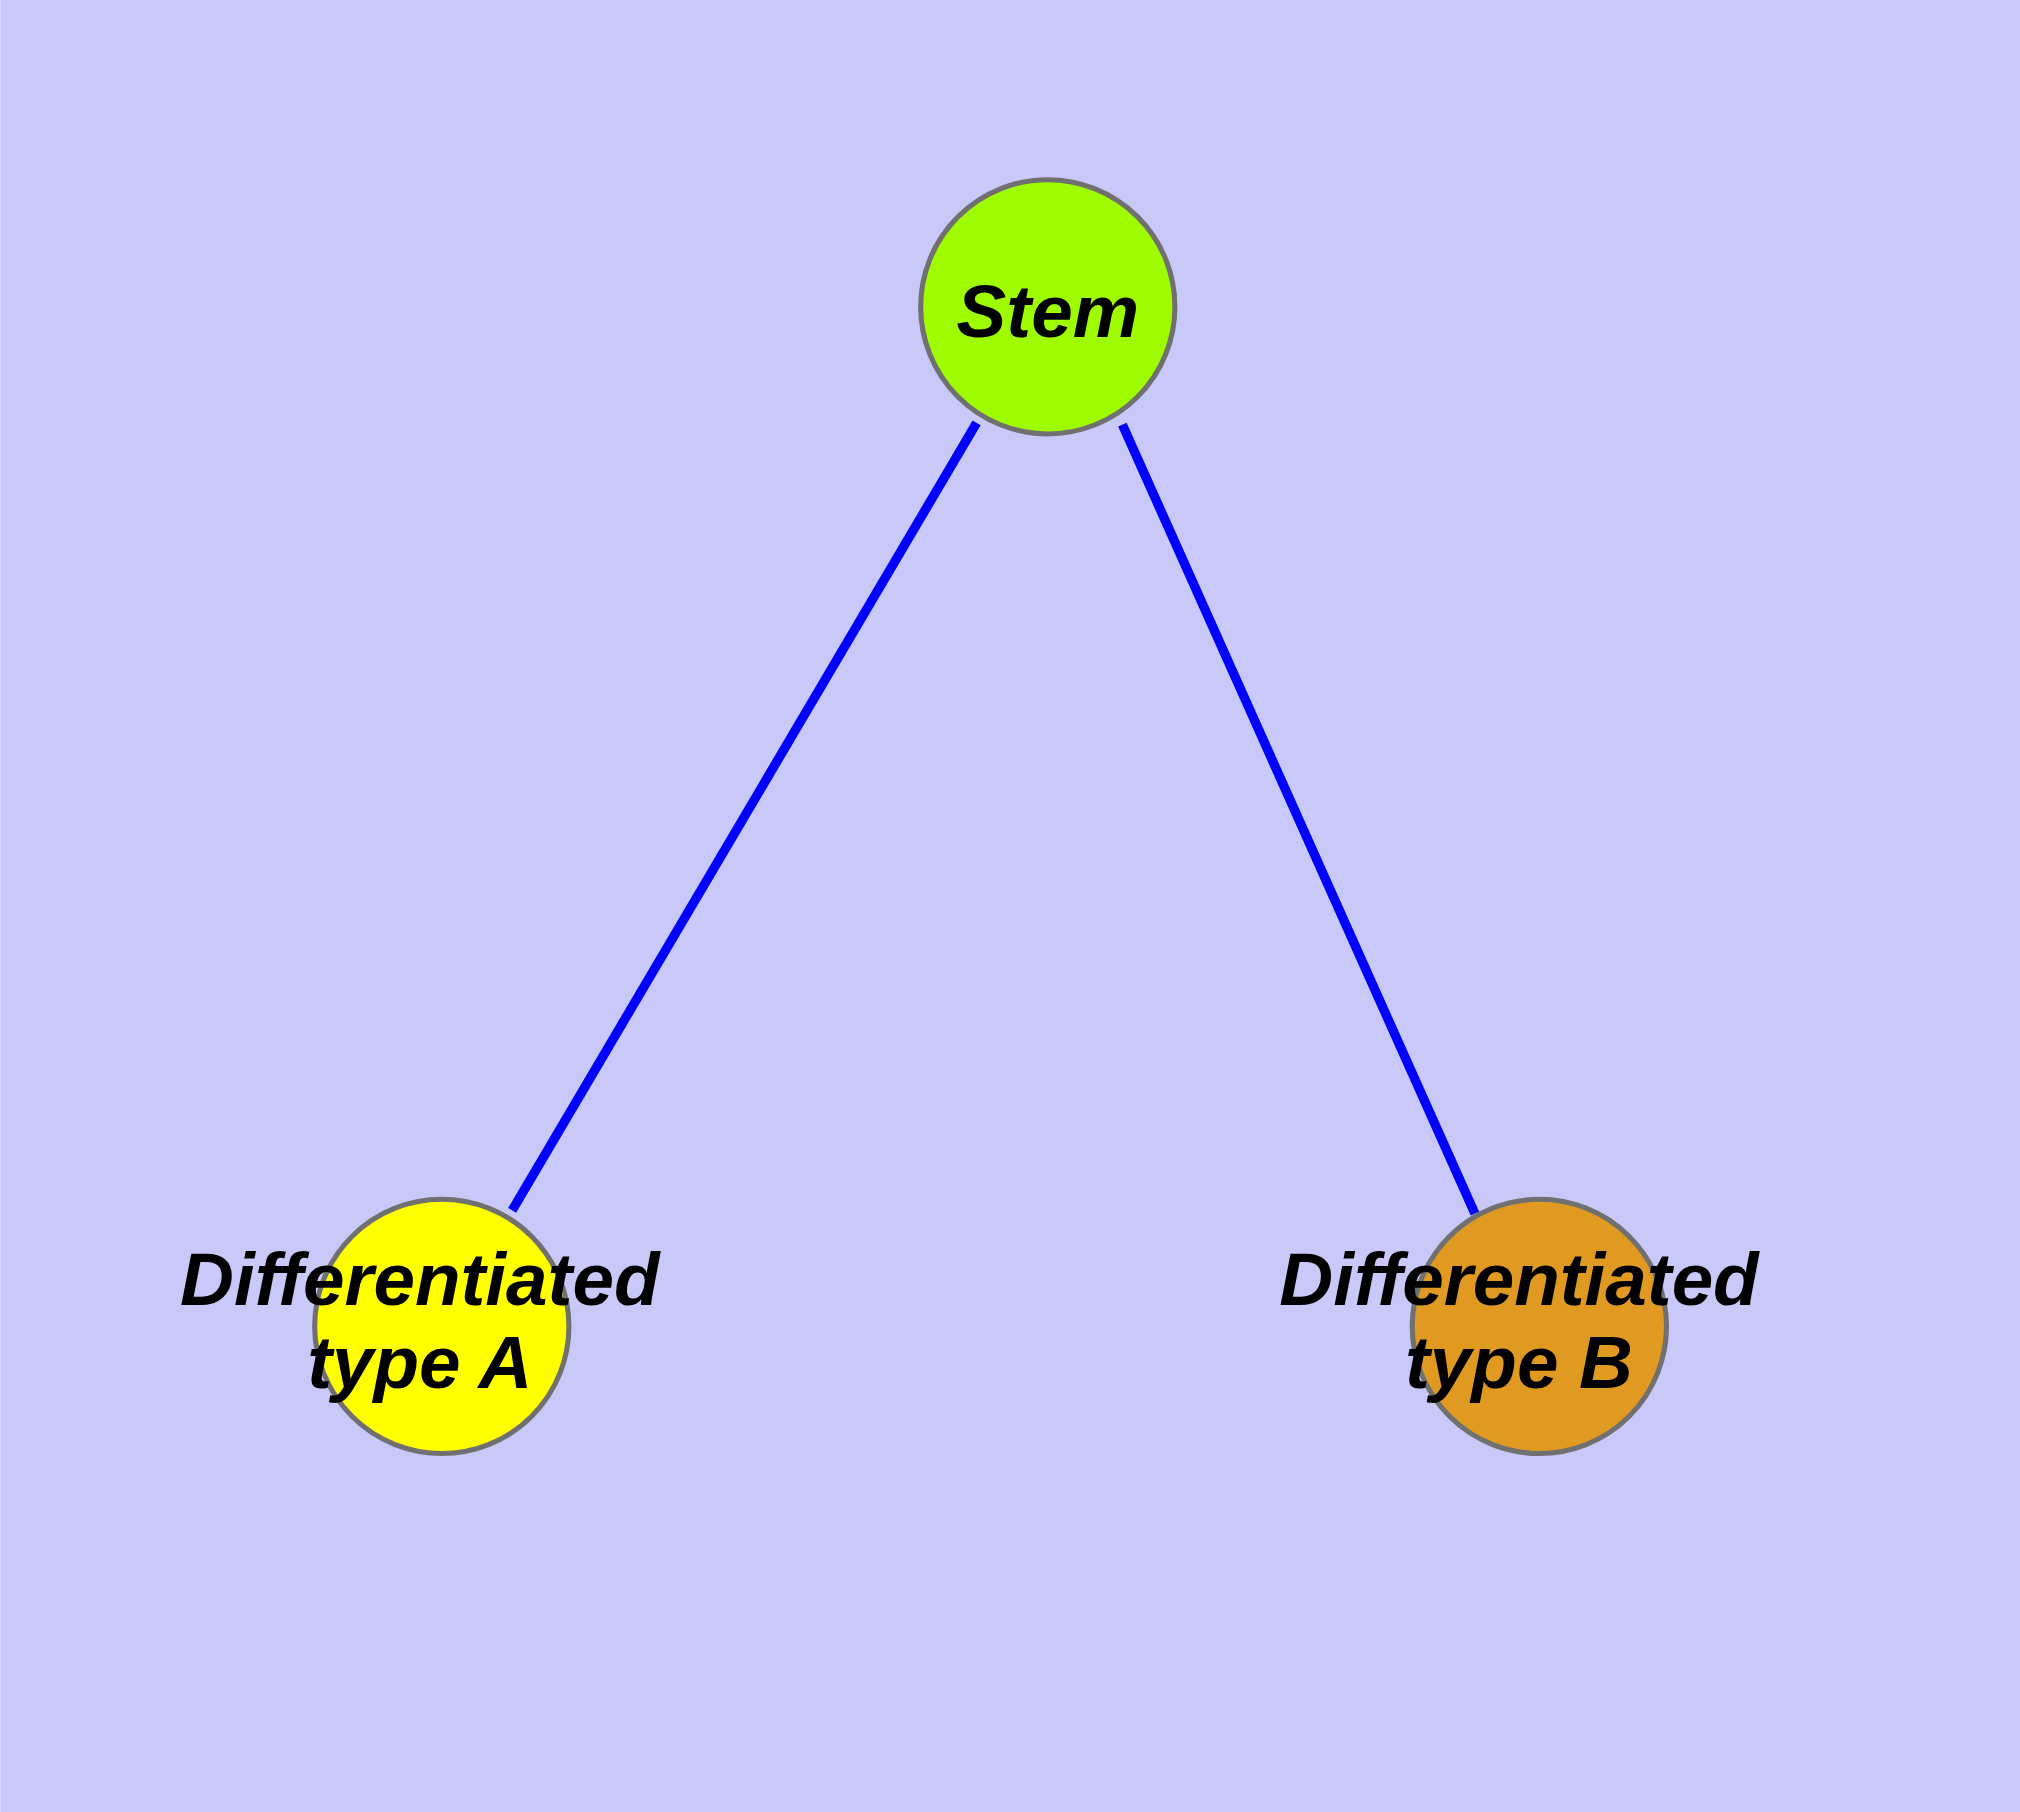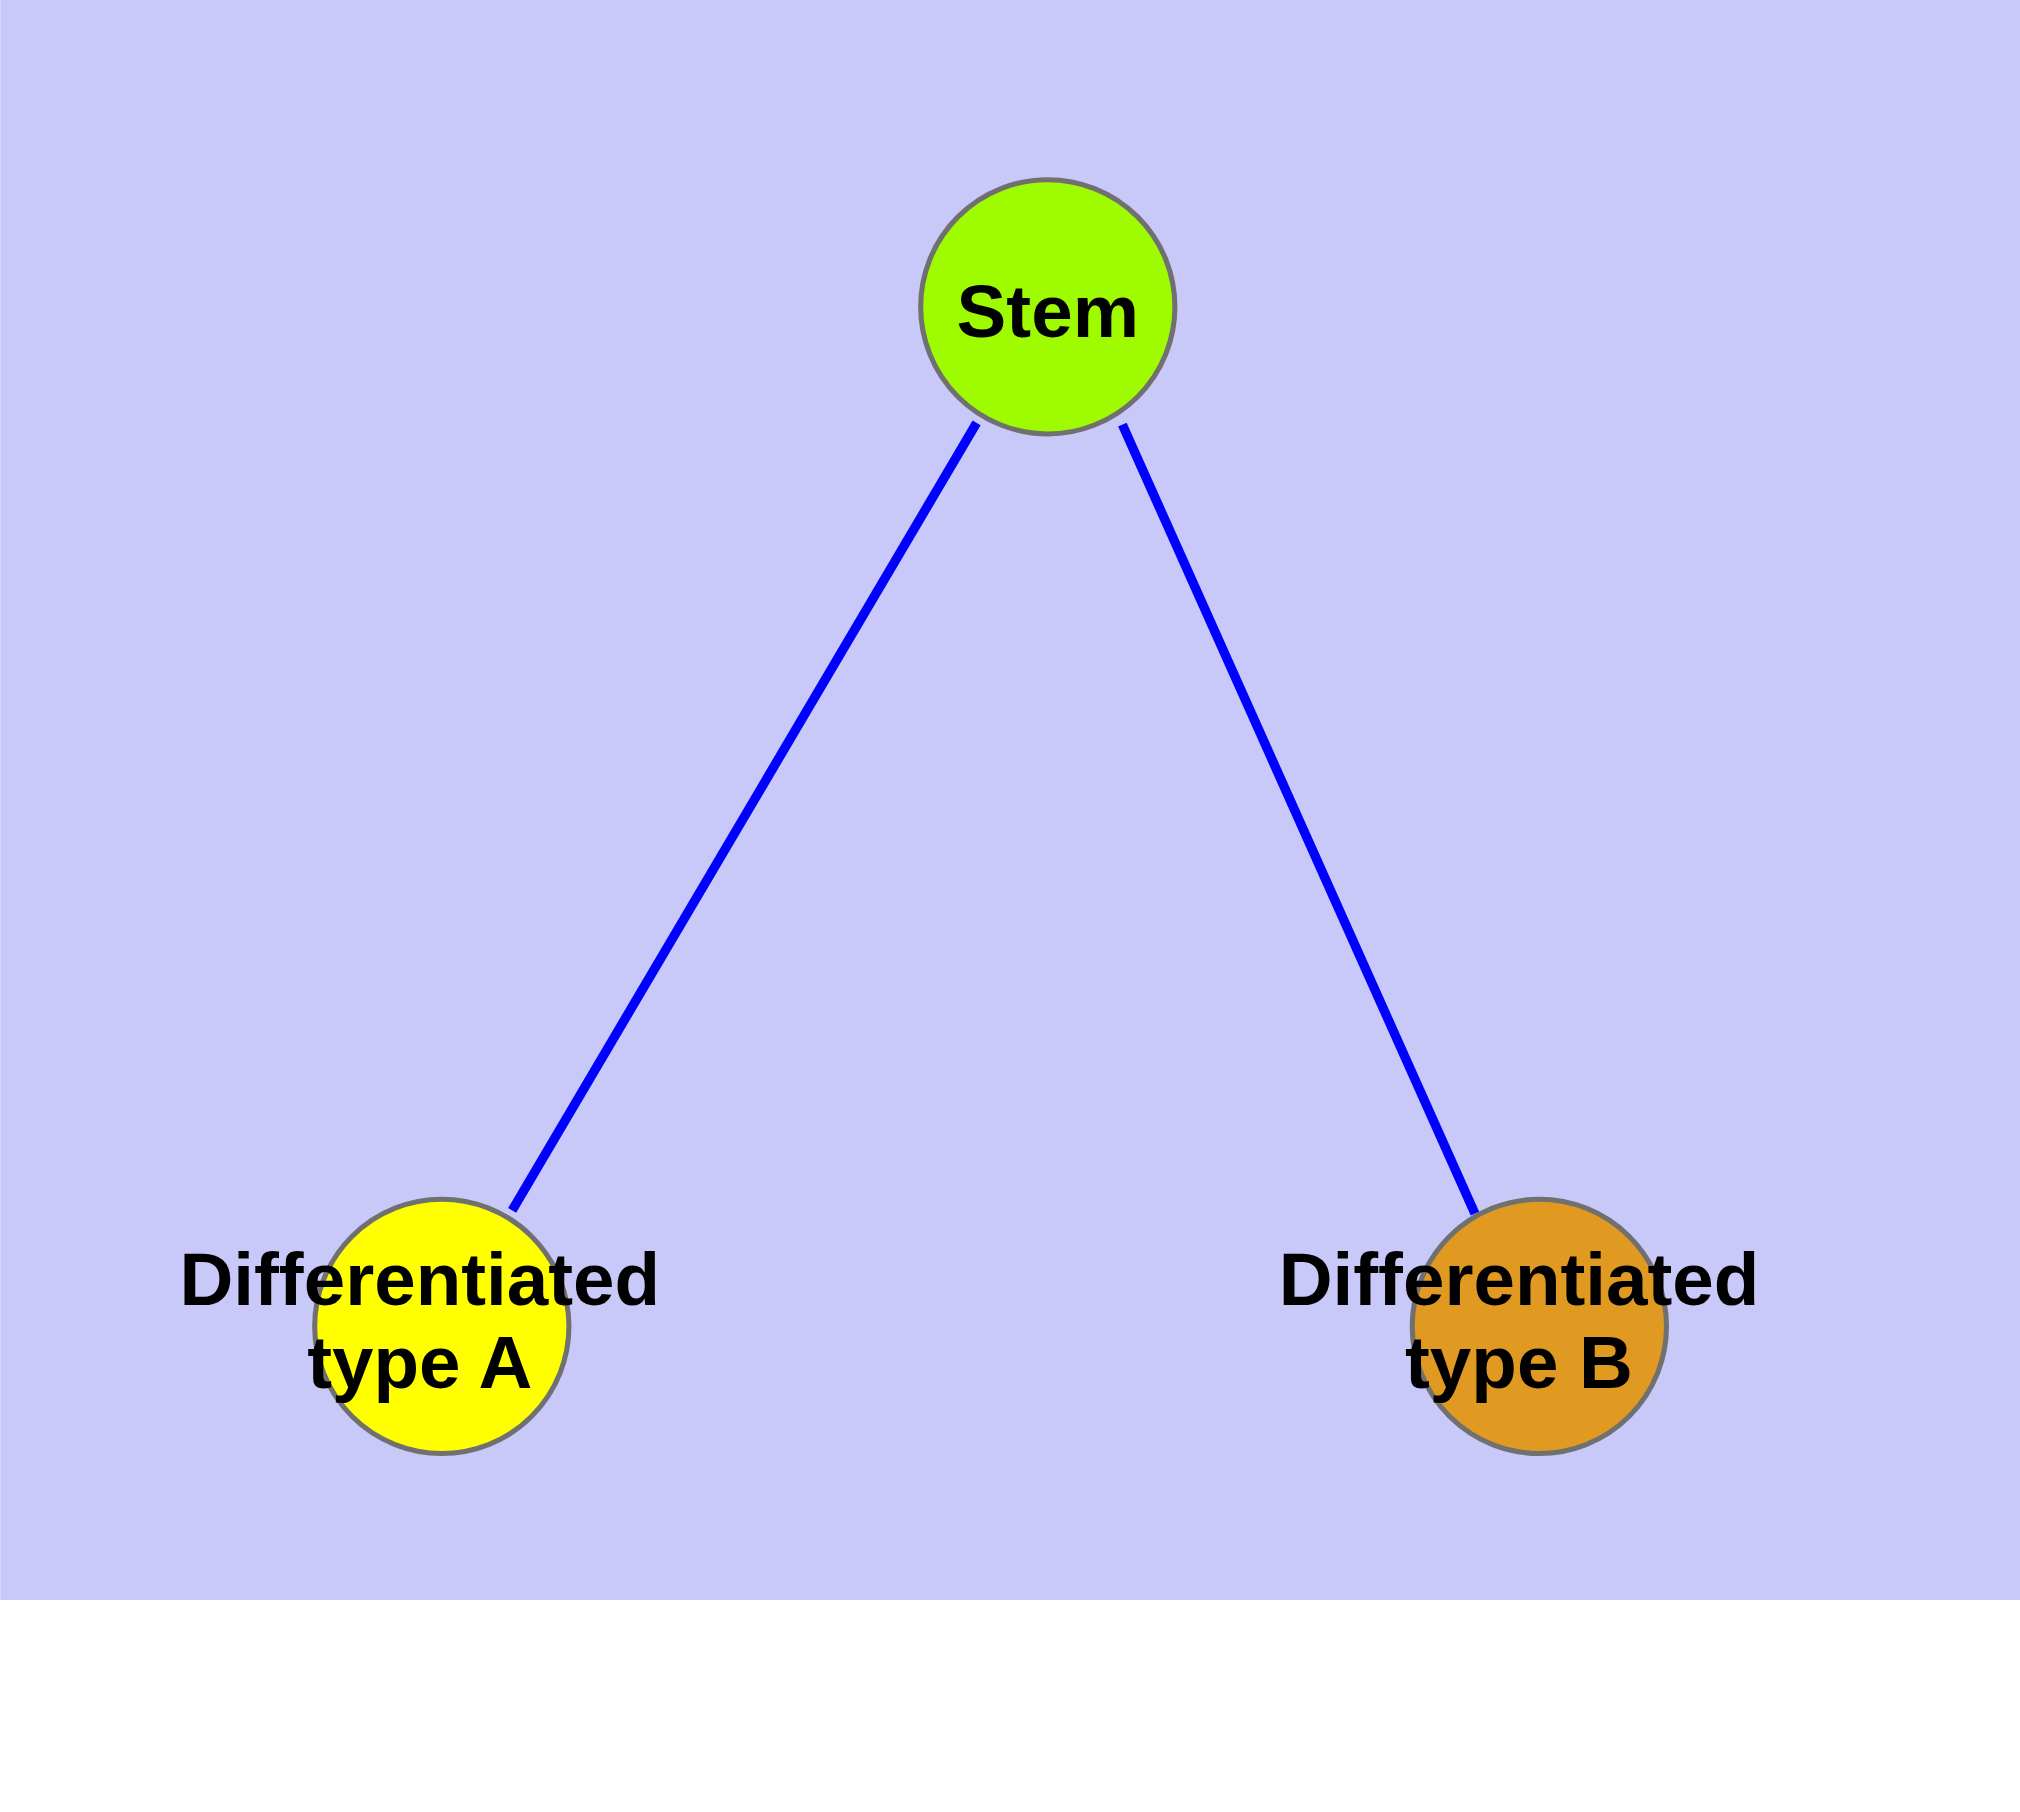--- a/index.html
+++ b/index.html
@@ -34,21 +34,21 @@
     font-family: "Liberation Sans", sans-serif;
     font-weight: bold;
     fill: #000000;
     text-anchor: middle;
     dominant-baseline: middle;
   }
 </style>
 </head>
 <body>
 
-<div id="canvas" style="width: 2021px; height: 1600px;">
+<div id="canvas" style="width: 2021px; height: 1812px; font-style: italic;">
   <svg id="graph-svg" viewBox="0 0 2384 2138" xmlns="http://www.w3.org/2000/svg" style="width: 2021px; height: 1812px;">
 
     <rect id="bg-rect" x="0" y="0" width="2384" height="2138" fill="#c9c9f9"></rect>
 
     <g id="edges-layer">
       <line class="edge-line" id="edge-0" x1="1152" y1="499" x2="604" y2="1428" stroke="#0000ff" stroke-width="11"></line>
       <line class="edge-line" id="edge-1" x1="1324" y1="501" x2="1740" y2="1432" stroke="#0000ff" stroke-width="11"></line>
     </g>
 
     <g id="nodes-layer">

